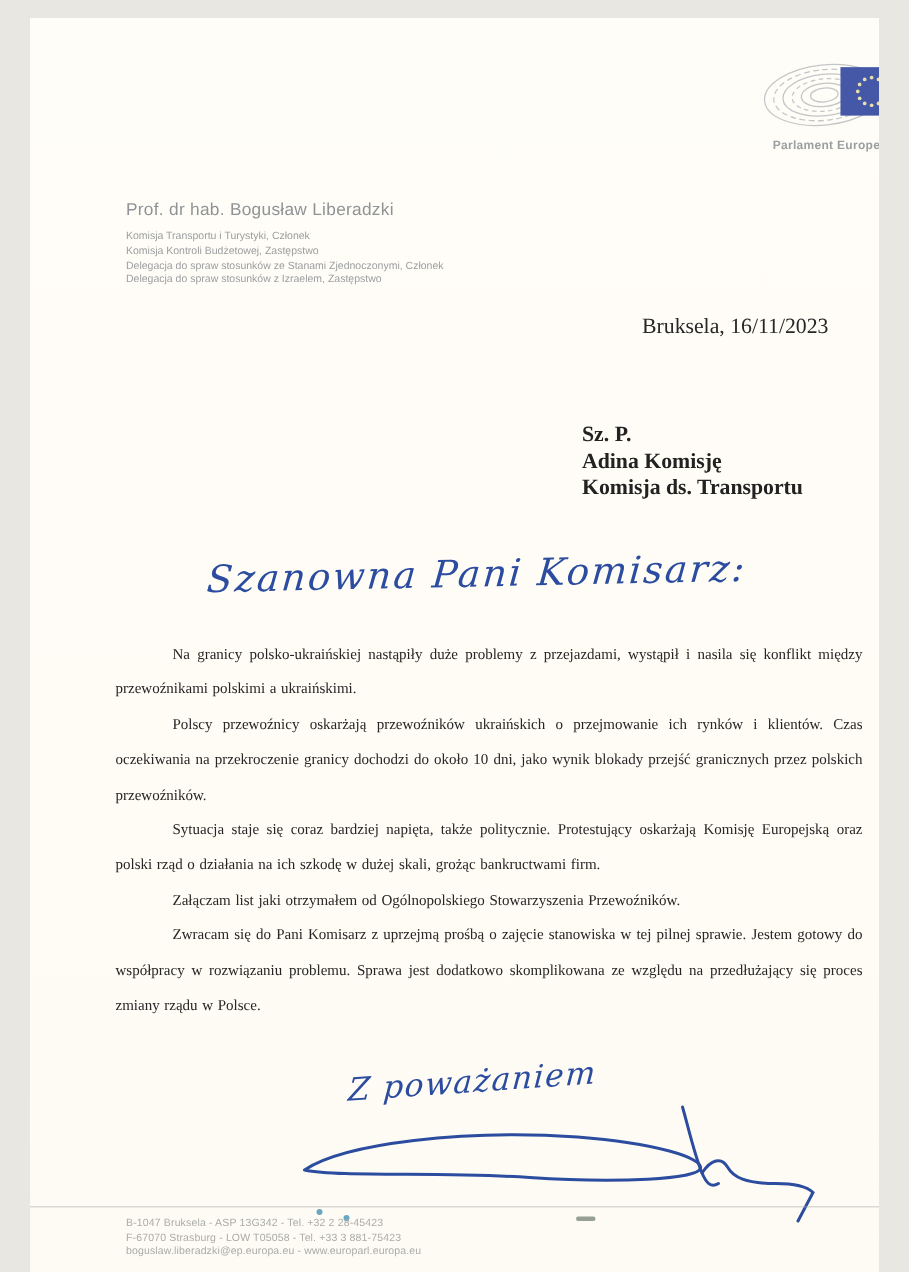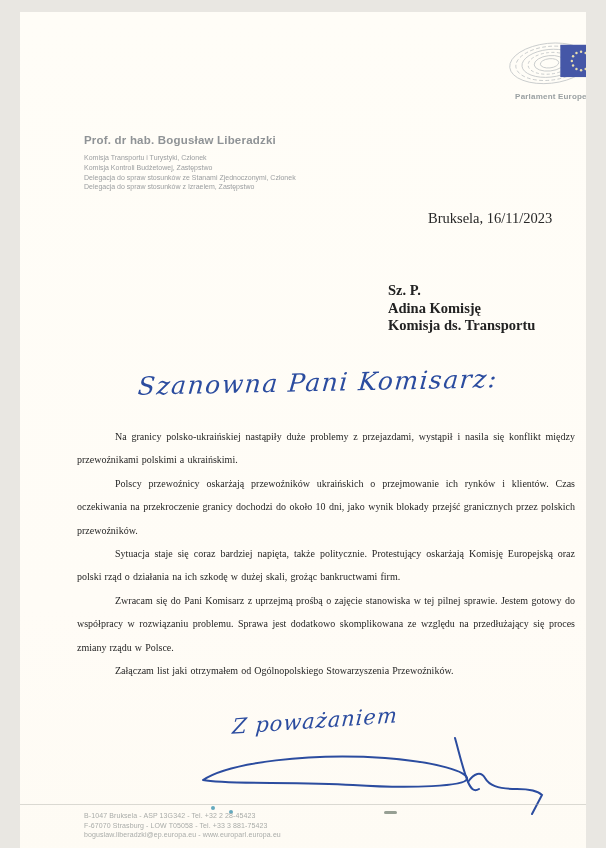--- a/index.html
+++ b/index.html
@@ -21,21 +21,21 @@
   .logo-caption {
     margin-top: 2px;
     font-family: "Liberation Sans", sans-serif;
     font-size: 8px; font-weight: 700;
     color: #9aa0a2; letter-spacing: 0.2px;
     white-space: nowrap; text-align: center;
   }
 
   
   .sender-block { position: absolute; left: 64px; top: 122px; font-family: "Liberation Sans", sans-serif; }
-  .sender-name { font-size: 11.5px; font-weight: 700; color: #8f9396; letter-spacing: 0.2px; }
+  .sender-name { font-size: 11.5px; font-weight: 400; color: #8f9396; letter-spacing: 0.2px; }
   .sender-roles { margin-top: 7px; }
   .sender-role { font-size: 7px; line-height: 9.8px; color: #9b9ea0; font-weight: 500; }
 
   
   .dateline { position: absolute; left: 408px; top: 198px; font-size: 14.5px; color: #272727; text-align: center; }
 
   
   .recipient { position: absolute; left: 368px; top: 270px; font-weight: 700; font-size: 14.5px; line-height: 17.6px; color: #222; }
 
   
@@ -128,22 +128,22 @@
     <div>Adina Komisję</div>
     <div>Komisja ds. Transportu</div>
   </div>
 
   <div class="handwriting greeting">Szanowna Pani Komisarz:</div>
 
   <div class="body-text">
     <p>Na granicy polsko-ukraińskiej nastąpiły duże problemy z przejazdami, wystąpił i nasila się konflikt między przewoźnikami polskimi a ukraińskimi.</p>
     <p>Polscy przewoźnicy oskarżają przewoźników ukraińskich o przejmowanie ich rynków i klientów. Czas oczekiwania na przekroczenie granicy dochodzi do około 10 dni, jako wynik blokady przejść granicznych przez polskich przewoźników.</p>
     <p>Sytuacja staje się coraz bardziej napięta, także politycznie. Protestujący oskarżają Komisję Europejską oraz polski rząd o działania na ich szkodę w dużej skali, grożąc bankructwami firm.</p>
+    <p>Załączam list jaki otrzymałem od Ogólnopolskiego Stowarzyszenia Przewoźników.</p>
     <p>Zwracam się do Pani Komisarz z uprzejmą prośbą o zajęcie stanowiska w tej pilnej sprawie. Jestem gotowy do współpracy w rozwiązaniu problemu. Sprawa jest dodatkowo skomplikowana ze względu na przedłużający się proces zmiany rządu w Polsce.</p>
-    <p>Załączam list jaki otrzymałem od Ogólnopolskiego Stowarzyszenia Przewoźników.</p>
   </div>
 
   <div class="handwriting closing">Z poważaniem</div>
 
   <svg class="signature" width="360" height="88" viewBox="0 0 360 88">
     <g stroke="#2b4c9f" stroke-width="2" fill="none" stroke-linecap="round">
       <path d="M 18,48 C 45,30 125,21 200,26 C 252,30 284,40 282,47 C 280,54 228,57 168,53 C 110,49 42,53 18,48"></path>
       <path d="M 270,6 C 274,20 278,38 283,50 C 286,57 289,60 294,57"></path>
       <path d="M 283,50 C 289,41 296,39 300,46 C 304,53 312,57 332,57 C 346,57 353,59 357,63 L 347,82"></path>
     </g>

